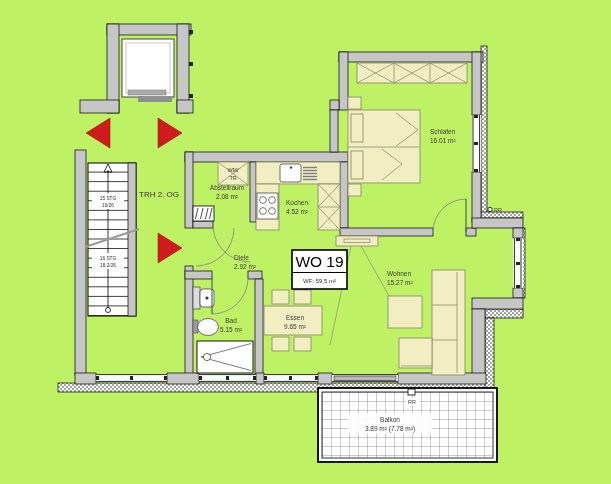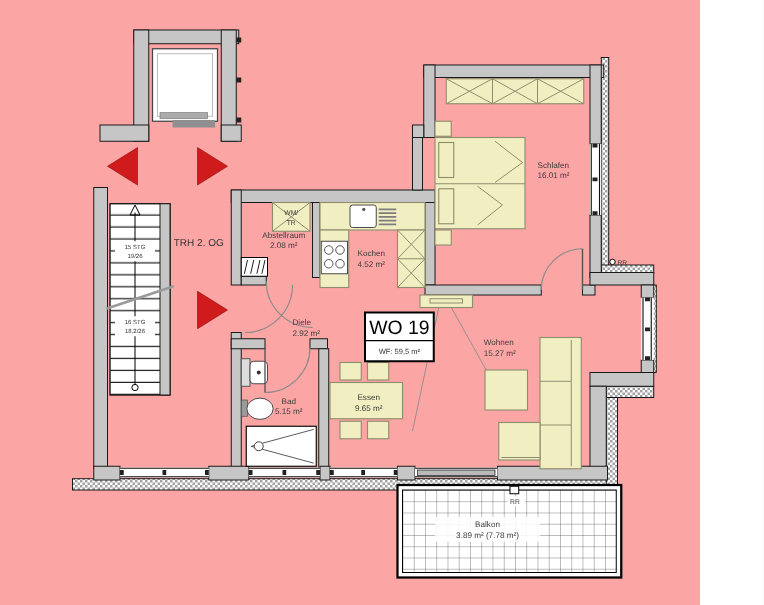--- a/index.html
+++ b/index.html
@@ -1,16 +1,16 @@
 <!DOCTYPE html>
 <html><head>
 <meta charset="utf-8">
 <style>
   html,body{margin:0;padding:0;background:#fff;}
-  #stage{position:relative;width:560px;height:484px;background:#fca5a5;overflow:hidden;
+  #stage{position:relative;width:611px;height:484px;background:#bef264;overflow:hidden;
          font-family:"Liberation Sans",sans-serif;}
   svg{display:block}
   .wall{fill:#c6c6c6;stroke:#1a1a1a;stroke-width:.8}
   .furn{fill:#f1efc2;stroke:#8e8e6e;stroke-width:.9}
   .furnline{stroke:#8e8e6e;stroke-width:.8;fill:none}
   .fix{fill:#ffffff;stroke:#4a4a4a;stroke-width:.8}
   .door{stroke:#8a8a8a;stroke-width:.9;fill:none}
   .leaf{stroke:#555;stroke-width:1.1}
   .winline{stroke:#111;stroke-width:.9}
   .tick{fill:#222}

